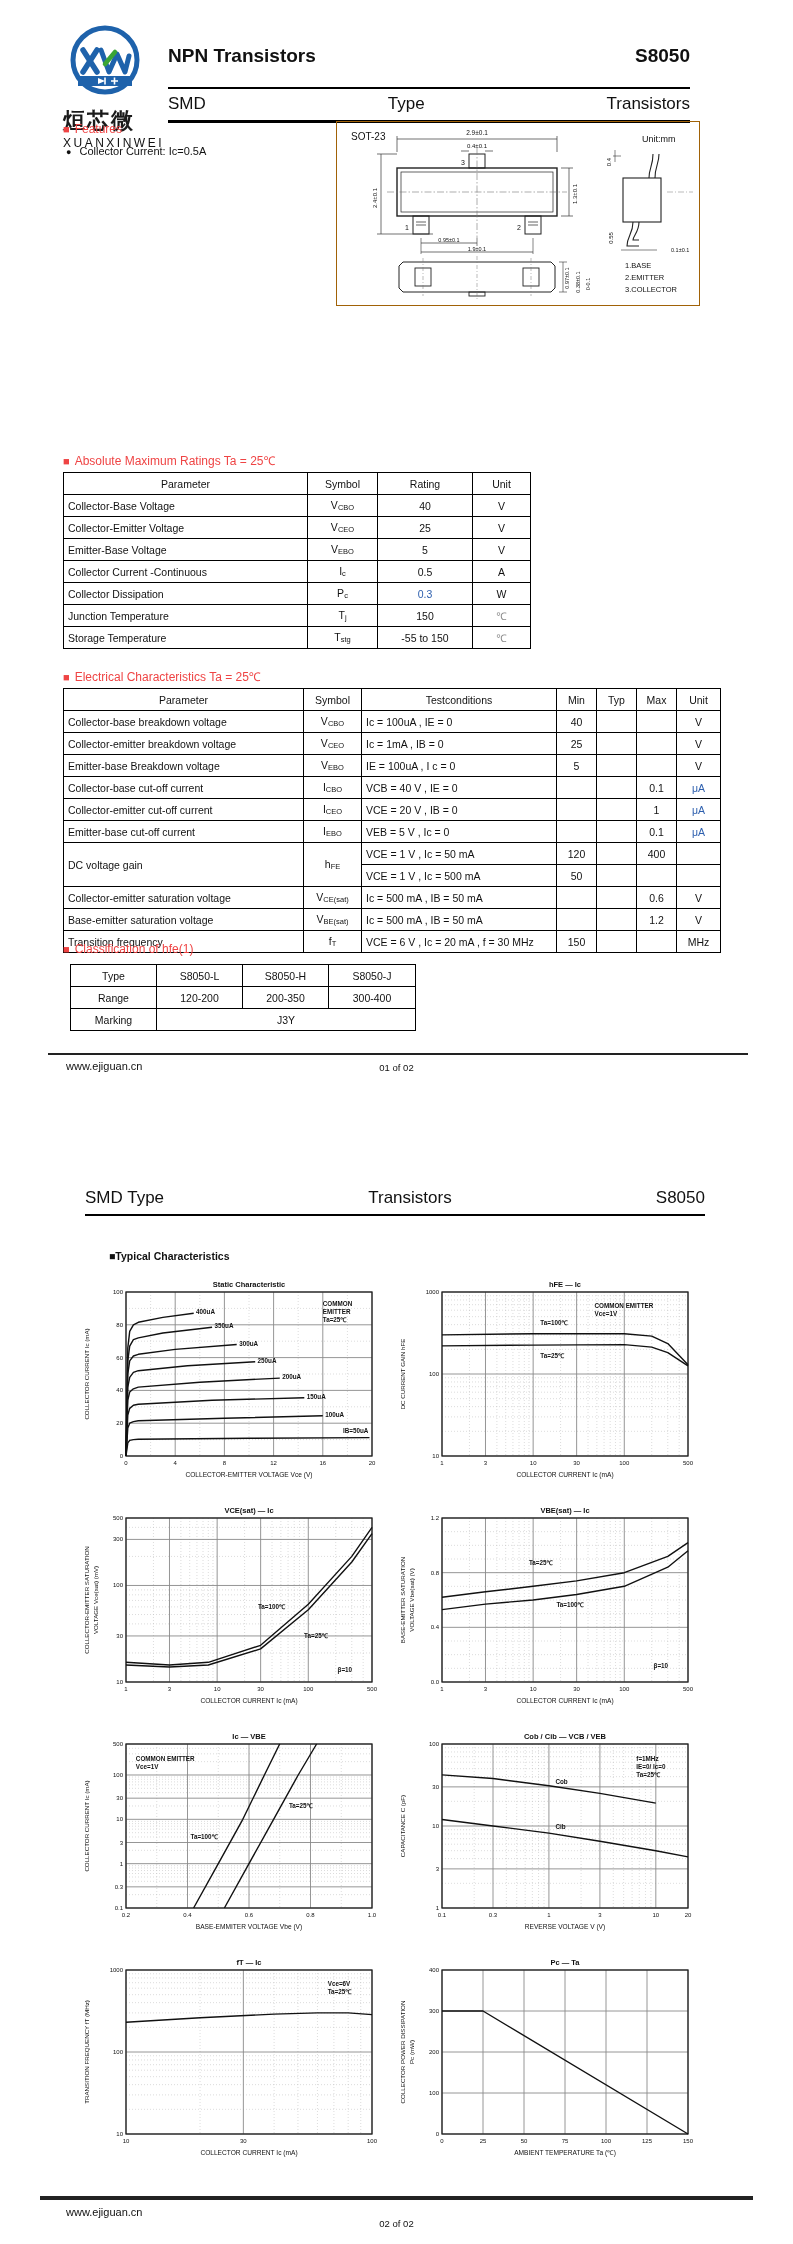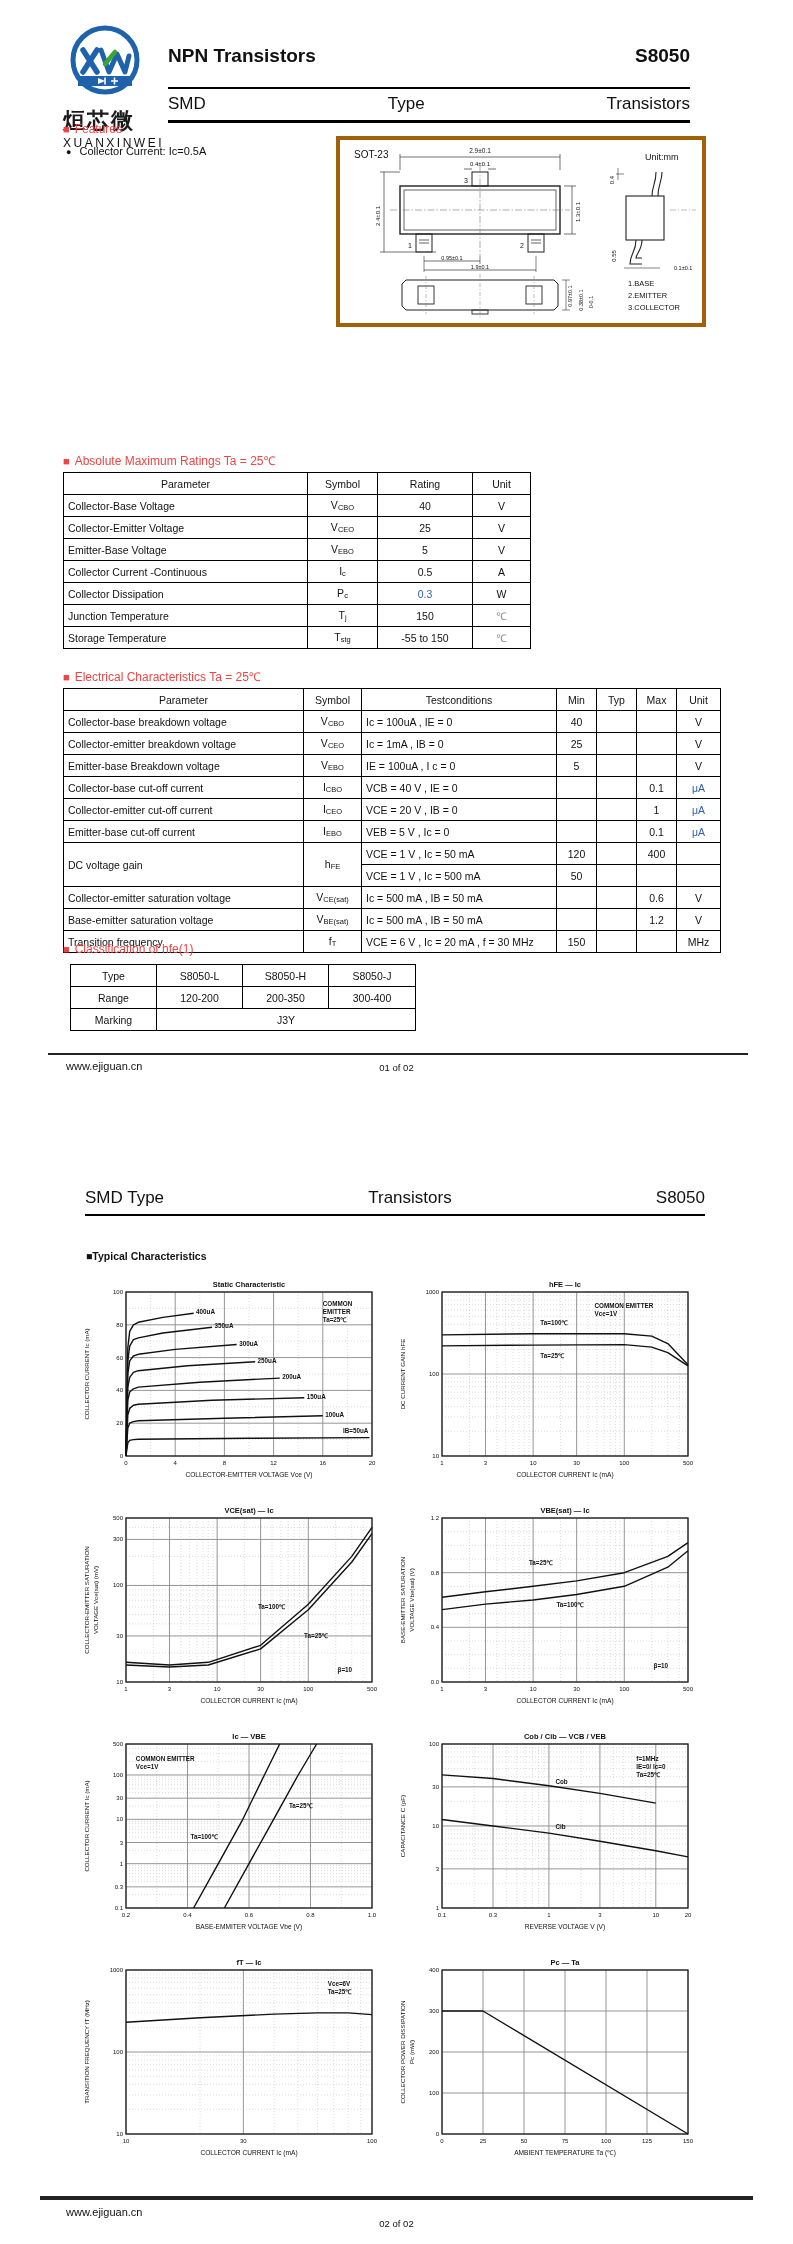--- a/index.html
+++ b/index.html
@@ -25,21 +25,21 @@
   .dtable{border:1.5px solid #000;font-size:10.5px;}
   .dtable td,.dtable th{border:1px solid #000;padding:2px 4px;height:17px;
                         font-weight:normal;overflow:hidden;white-space:nowrap;}
   .dtable th{text-align:center;}
   .tc{text-align:center;}
   .tl{text-align:left;}
   .sub{font-size:7.5px;vertical-align:-1px;}
   .val-blue{color:#2d5fae;}
   .val-gray{color:#8a8a8a;}
   
-  .pkg-box{border:4px solid #a16207;margin-top:15px;}
+  .pkg-box{border:1px solid #a16207;}
   
   .foot-line{border-top:2px solid #222;}
   .foot-site{font-size:11px;}
   .foot-page{font-size:9.5px;text-align:center;}
   .bottom-band{background:#222;height:4px;}
   
   .p2-row{display:flex;justify-content:space-between;font-size:17px;
           border-bottom:2px solid #000;padding-bottom:6px;}
   .typ-head{font-size:10.5px;font-weight:bold;}
   
@@ -369,21 +369,21 @@
   <div class="abs foot-line" style="left:48px;top:1053px;width:700px;"></div>
   <div class="abs foot-site" style="left:66px;top:1060px;">www.ejiguan.cn</div>
   <div class="abs foot-page" style="left:0px;top:1062px;width:793px;">01 of 02</div>
 
   <div class="abs p2-row" style="left:85px;top:1188px;width:620px;">
     <span>SMD Type</span>
     <span>Transistors</span>
     <span>S8050</span>
   </div>
 
-  <div class="abs typ-head" style="left:78px;top:1250px;padding-left:8px;">
+  <div class="abs typ-head" style="left:101px;top:1250px;padding-left:8px;">
     <span class="sq">■</span><span>Typical Characteristics</span>
   </div>
 
   <div id="charts" class="abs" style="left:80px;top:1278px;width:632px;">
     <div class="chart-host"><svg width="302" height="226" viewBox="0 0 302 226" style="font-family: &quot;Liberation Sans&quot;, sans-serif;">
           <line x1="70.6" y1="14" x2="70.6" y2="178" stroke="#b8b8b8" stroke-width="0.5" stroke-dasharray="1 2"></line>
           <line x1="119.8" y1="14" x2="119.8" y2="178" stroke="#b8b8b8" stroke-width="0.5" stroke-dasharray="1 2"></line>
           <line x1="169" y1="14" x2="169" y2="178" stroke="#b8b8b8" stroke-width="0.5" stroke-dasharray="1 2"></line>
           <line x1="218.2" y1="14" x2="218.2" y2="178" stroke="#b8b8b8" stroke-width="0.5" stroke-dasharray="1 2"></line>
           <line x1="267.4" y1="14" x2="267.4" y2="178" stroke="#b8b8b8" stroke-width="0.5" stroke-dasharray="1 2"></line>

